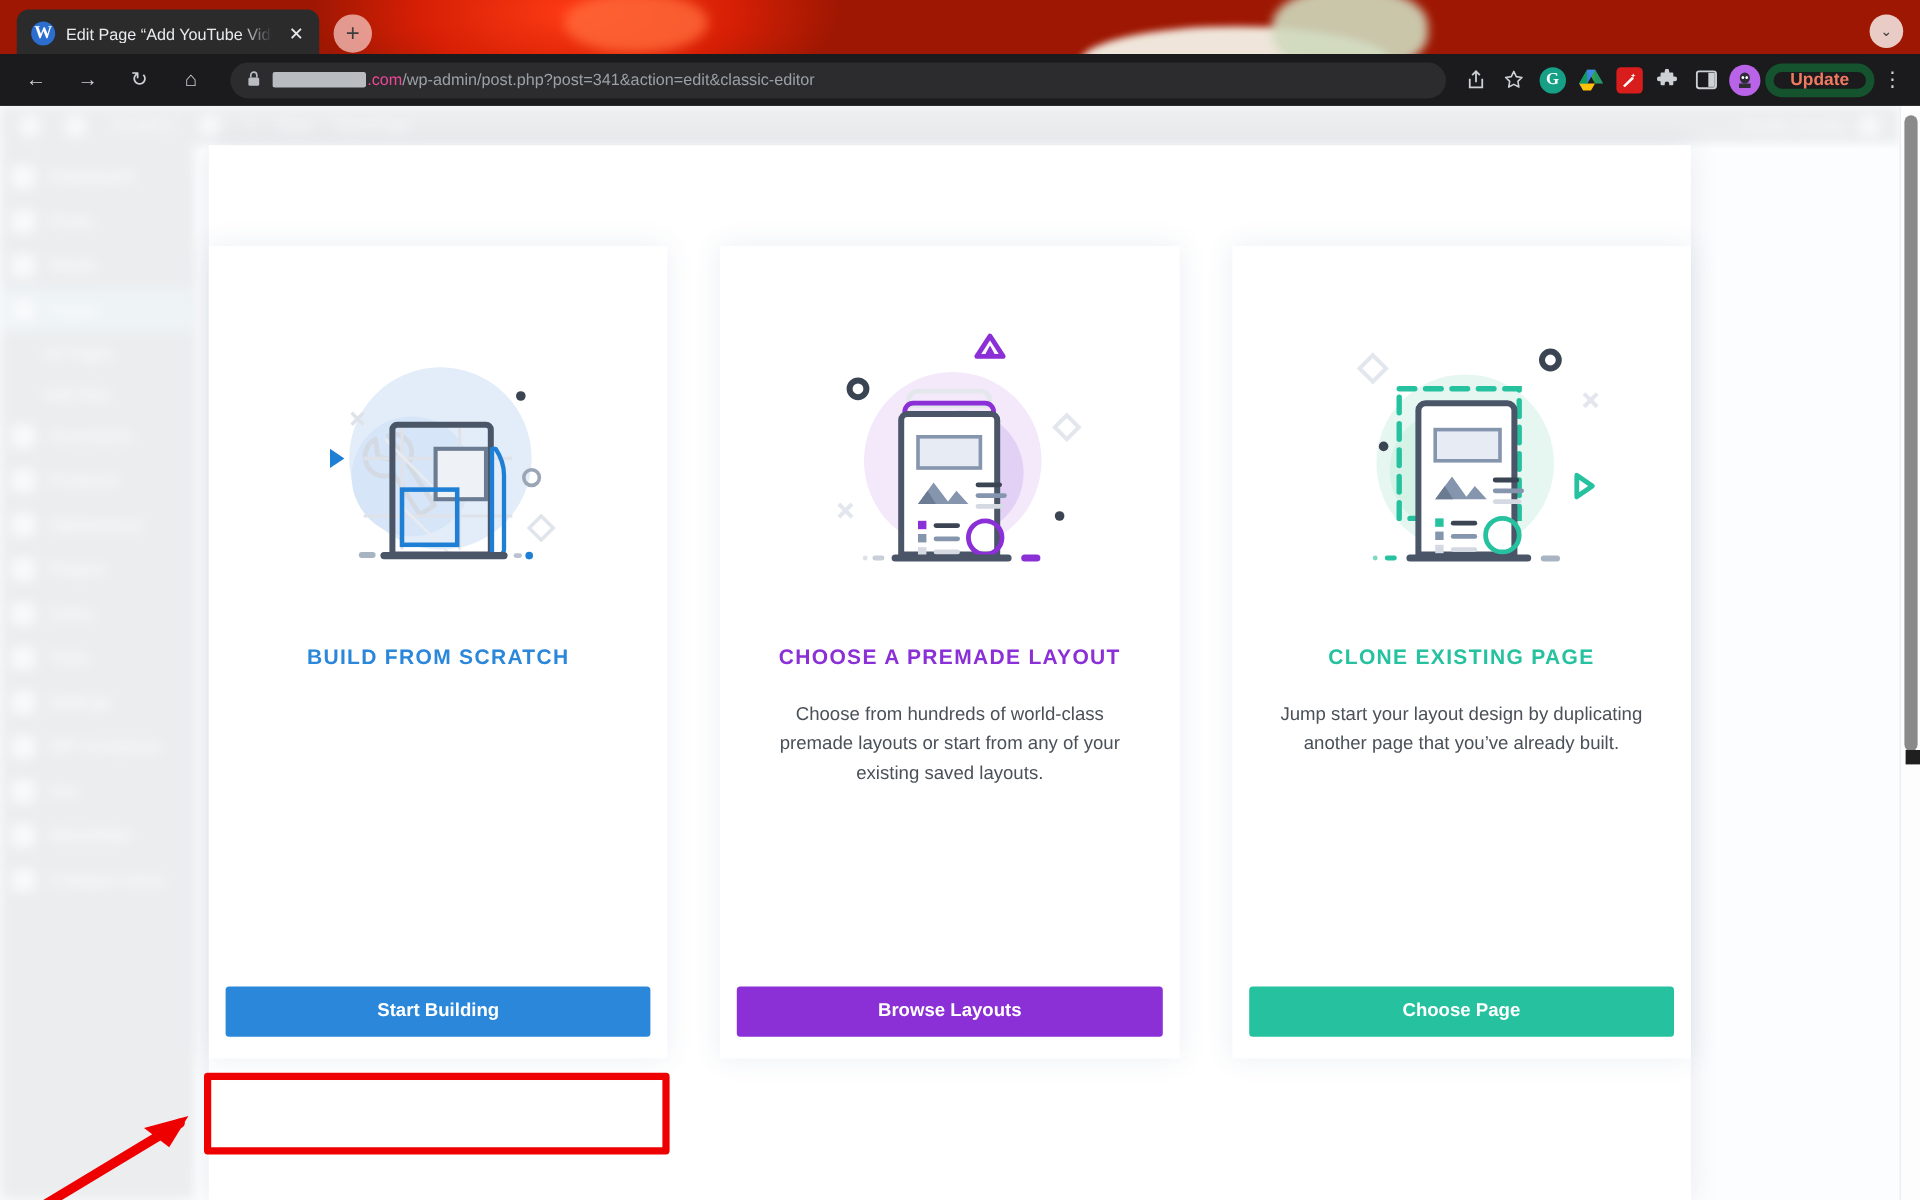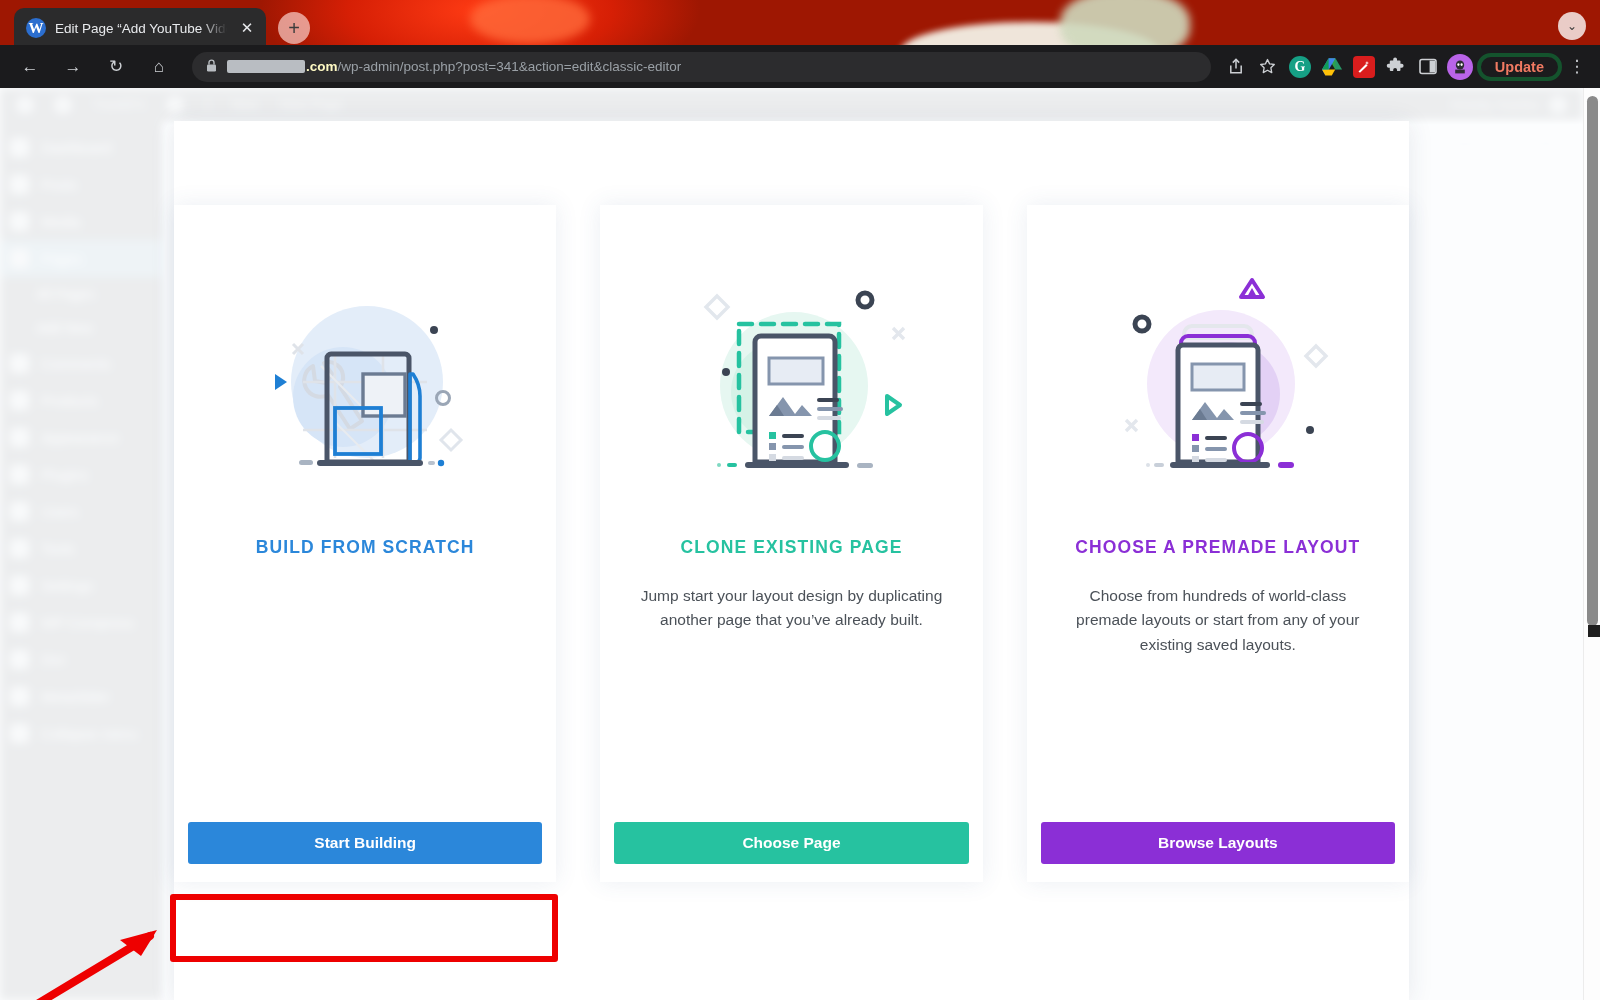--- a/index.html
+++ b/index.html
@@ -99,21 +99,21 @@
   #omnibox .lock { color: #b9bdc2; font-size: 11px; flex: 0 0 auto; }
   #omnibox .url {
     font-size: 13.5px; color: #9aa0a6; white-space: nowrap;
     overflow: hidden; text-overflow: ellipsis; display: flex; align-items: center;
   }
   #omnibox .url .redacted {
     display: inline-block; width: 78px; height: 13px;
     background: #b9bdc2; border-radius: 2px; margin-right: 1px;
     vertical-align: middle;
   }
-  #omnibox .url .dom { color: #fef9c3; font-weight: bold; }
+  #omnibox .url .dom { color: #ec4899; font-weight: normal; }
   .tb-icon {
     width: 30px; height: 30px; margin-right: 2px; flex: 0 0 auto;
     display: flex; align-items: center; justify-content: center;
     color: #cdd0d4; font-size: 16px;
   }
   .ext-g {
     width: 22px; height: 22px; border-radius: 50%; background: #16a085;
     color: #fff; font-size: 14px; font-weight: bold;
     display: flex; align-items: center; justify-content: center;
     font-family: "Liberation Serif", serif;
@@ -122,21 +122,21 @@
     width: 22px; height: 22px; border-radius: 4px; background: #d91d1d;
     display: flex; align-items: center; justify-content: center;
     color: #fff; font-size: 13px;
   }
   .ext-avatar {
     width: 26px; height: 26px; border-radius: 50%; background: #b964e8;
     display: flex; align-items: center; justify-content: center;
     color: #2a2a2a; font-size: 14px;
   }
   #update-pill {
-    height: 28px; border: 4px solid #14532d; border-radius: 15px;
+    height: 28px; border: 7px solid #14532d; border-radius: 15px;
     color: #f07a62; font-size: 14.5px; font-weight: bold;
     display: flex; align-items: center; padding: 0 14px; margin-right: 2px;
     flex: 0 0 auto;
   }
   #chrome-menu {
     width: 26px; margin-right: 10px; color: #cdd0d4; font-size: 17px;
     display: flex; align-items: center; justify-content: center; flex: 0 0 auto;
   }
 
   
@@ -530,20 +530,65 @@
             <path d="M40 112l12 8-12 8z" fill="#1e7fd4"></path>
           </svg>
         </div>
         <div class="ctitle" style="color:#2b87da">BUILD FROM SCRATCH</div>
         <div class="cbtn" style="background:#2b87da">Start Building</div>
       </div>
 
       <div class="card">
         <div class="art">
           <svg width="260" height="230" viewBox="0 0 260 230" aria-hidden="true">
+            <circle cx="133" cy="122" r="74" fill="#f3e9fb"></circle>
+            <circle cx="140" cy="132" r="52" fill="#e3d1f5"></circle>
+
+            <path d="M104 64h52a8 8 0 0 1 8 8v4h-68v-4a8 8 0 0 1 8-8z" fill="none" stroke="#e4e7ec" stroke-width="4"></path>
+            <path d="M100 74h60a7 7 0 0 1 7 7v3H93v-3a7 7 0 0 1 7-7z" fill="none" stroke="#8b2fd6" stroke-width="4"></path>
+
+            <path d="M90 88a5 5 0 0 1 5-5h70a5 5 0 0 1 5 5v112H90z" fill="#fff" stroke="#4a5568" stroke-width="5"></path>
+
+            <rect x="104" y="102" width="52" height="26" fill="#e7ecf4" stroke="#8595ad" stroke-width="3"></rect>
+
+            <path d="M104 158l13-18 12 16 7-9 10 11h-42z" fill="#8595ad"></path>
+            <path d="M104 158l8-11 7 11z" fill="#6b7b92"></path>
+            <rect x="152" y="140" width="22" height="4" rx="2" fill="#3b4453"></rect>
+            <rect x="152" y="149" width="26" height="4" rx="2" fill="#8595ad"></rect>
+            <rect x="152" y="158" width="24" height="4" rx="2" fill="#d5dae2"></rect>
+
+            <rect x="104" y="172" width="7" height="7" fill="#8b2fd6"></rect>
+            <rect x="104" y="183" width="7" height="7" fill="#8595ad"></rect>
+            <rect x="104" y="194" width="7" height="7" fill="#d5dae2"></rect>
+            <rect x="117" y="174" width="22" height="4" rx="2" fill="#3b4453"></rect>
+            <rect x="117" y="185" width="22" height="4" rx="2" fill="#8595ad"></rect>
+            <rect x="117" y="196" width="22" height="4" rx="2" fill="#d5dae2"></rect>
+            <circle cx="160" cy="186" r="14" fill="none" stroke="#8b2fd6" stroke-width="4"></circle>
+
+            <rect x="82" y="200" width="100" height="6" rx="3" fill="#4a5568"></rect>
+            <rect x="190" y="200" width="16" height="6" rx="3" fill="#8b2fd6"></rect>
+            <rect x="66" y="201" width="10" height="4" rx="2" fill="#c8cfd9"></rect>
+            <rect x="58" y="201" width="4" height="4" rx="2" fill="#dce1e8"></rect>
+
+            <path d="M164 18l11 17h-22z" fill="none" stroke="#8b2fd6" stroke-width="4" stroke-linejoin="round"></path>
+            <path d="M164 26l5 9h-10z" fill="#8b2fd6"></path>
+            <circle cx="54" cy="62" r="7" fill="none" stroke="#3b4453" stroke-width="5"></circle>
+            <path d="M228 84l10 10-10 10-10-10z" fill="none" stroke="#e3e7ed" stroke-width="3.4"></path>
+            <path d="M38 158l11 11M49 158l-11 11" stroke="#e3e7ed" stroke-width="3.4"></path>
+            <circle cx="222" cy="168" r="4" fill="#3b4453"></circle>
+          </svg>
+        </div>
+        <div class="ctitle" style="color:#8b2fd6">CHOOSE A PREMADE LAYOUT</div>
+        <div class="cdesc">Choose from hundreds of world-class premade layouts or start from any of your existing saved layouts.</div>
+        <div class="cbtn" style="background:#8b2fd6">Browse Layouts</div>
+      </div>
+
+      <div class="card">
+        <div class="art">
+          <svg width="260" height="230" viewBox="0 0 260 230" aria-hidden="true">
             <circle cx="133" cy="124" r="74" fill="#e6f7f1"></circle>
             <circle cx="120" cy="130" r="50" fill="#d5f2e7"></circle>
 
             <path d="M78 62h100v108H78z" fill="none" stroke="#26c2a0" stroke-width="4.5" stroke-dasharray="13 9" stroke-linecap="round"></path>
 
             <path d="M94 80a6 6 0 0 1 6-6h68a6 6 0 0 1 6 6v120H94z" fill="#fff" stroke="#4a5568" stroke-width="5"></path>
 
             <rect x="108" y="96" width="54" height="26" fill="#e7ecf4" stroke="#8595ad" stroke-width="3"></rect>
 
             <path d="M108 154l14-19 12 17 7-9 10 11h-43z" fill="#8595ad"></path>
@@ -570,65 +615,20 @@
             <path d="M232 66l11 11M243 66l-11 11" stroke="#e3e7ed" stroke-width="3.4"></path>
             <circle cx="65" cy="110" r="4" fill="#3b4453"></circle>
             <path d="M226 134l13 9-13 9z" fill="none" stroke="#26c2a0" stroke-width="4" stroke-linejoin="round"></path>
           </svg>
         </div>
         <div class="ctitle" style="color:#26c2a0">CLONE EXISTING PAGE</div>
         <div class="cdesc">Jump start your layout design by duplicating another page that you’ve already built.</div>
         <div class="cbtn" style="background:#26c2a0">Choose Page</div>
       </div>
 
-      <div class="card">
-        <div class="art">
-          <svg width="260" height="230" viewBox="0 0 260 230" aria-hidden="true">
-            <circle cx="133" cy="122" r="74" fill="#f3e9fb"></circle>
-            <circle cx="140" cy="132" r="52" fill="#e3d1f5"></circle>
-
-            <path d="M104 64h52a8 8 0 0 1 8 8v4h-68v-4a8 8 0 0 1 8-8z" fill="none" stroke="#e4e7ec" stroke-width="4"></path>
-            <path d="M100 74h60a7 7 0 0 1 7 7v3H93v-3a7 7 0 0 1 7-7z" fill="none" stroke="#8b2fd6" stroke-width="4"></path>
-
-            <path d="M90 88a5 5 0 0 1 5-5h70a5 5 0 0 1 5 5v112H90z" fill="#fff" stroke="#4a5568" stroke-width="5"></path>
-
-            <rect x="104" y="102" width="52" height="26" fill="#e7ecf4" stroke="#8595ad" stroke-width="3"></rect>
-
-            <path d="M104 158l13-18 12 16 7-9 10 11h-42z" fill="#8595ad"></path>
-            <path d="M104 158l8-11 7 11z" fill="#6b7b92"></path>
-            <rect x="152" y="140" width="22" height="4" rx="2" fill="#3b4453"></rect>
-            <rect x="152" y="149" width="26" height="4" rx="2" fill="#8595ad"></rect>
-            <rect x="152" y="158" width="24" height="4" rx="2" fill="#d5dae2"></rect>
-
-            <rect x="104" y="172" width="7" height="7" fill="#8b2fd6"></rect>
-            <rect x="104" y="183" width="7" height="7" fill="#8595ad"></rect>
-            <rect x="104" y="194" width="7" height="7" fill="#d5dae2"></rect>
-            <rect x="117" y="174" width="22" height="4" rx="2" fill="#3b4453"></rect>
-            <rect x="117" y="185" width="22" height="4" rx="2" fill="#8595ad"></rect>
-            <rect x="117" y="196" width="22" height="4" rx="2" fill="#d5dae2"></rect>
-            <circle cx="160" cy="186" r="14" fill="none" stroke="#8b2fd6" stroke-width="4"></circle>
-
-            <rect x="82" y="200" width="100" height="6" rx="3" fill="#4a5568"></rect>
-            <rect x="190" y="200" width="16" height="6" rx="3" fill="#8b2fd6"></rect>
-            <rect x="66" y="201" width="10" height="4" rx="2" fill="#c8cfd9"></rect>
-            <rect x="58" y="201" width="4" height="4" rx="2" fill="#dce1e8"></rect>
-
-            <path d="M164 18l11 17h-22z" fill="none" stroke="#8b2fd6" stroke-width="4" stroke-linejoin="round"></path>
-            <path d="M164 26l5 9h-10z" fill="#8b2fd6"></path>
-            <circle cx="54" cy="62" r="7" fill="none" stroke="#3b4453" stroke-width="5"></circle>
-            <path d="M228 84l10 10-10 10-10-10z" fill="none" stroke="#e3e7ed" stroke-width="3.4"></path>
-            <path d="M38 158l11 11M49 158l-11 11" stroke="#e3e7ed" stroke-width="3.4"></path>
-            <circle cx="222" cy="168" r="4" fill="#3b4453"></circle>
-          </svg>
-        </div>
-        <div class="ctitle" style="color:#8b2fd6">CHOOSE A PREMADE LAYOUT</div>
-        <div class="cdesc">Choose from hundreds of world-class premade layouts or start from any of your existing saved layouts.</div>
-        <div class="cbtn" style="background:#8b2fd6">Browse Layouts</div>
-      </div>
-
     </div>
   </div>
 
   <div id="hl-box"></div>
   <svg id="arrow-svg" viewBox="0 0 180 110">
     <path d="M4 106 L150 18" stroke="#ee0000" stroke-width="8" stroke-linecap="round" fill="none"></path>
     <path d="M157 12 L120 22 L141 38 Z" fill="#ee0000"></path>
   </svg>
 
   <div id="pg-scroll-track">

